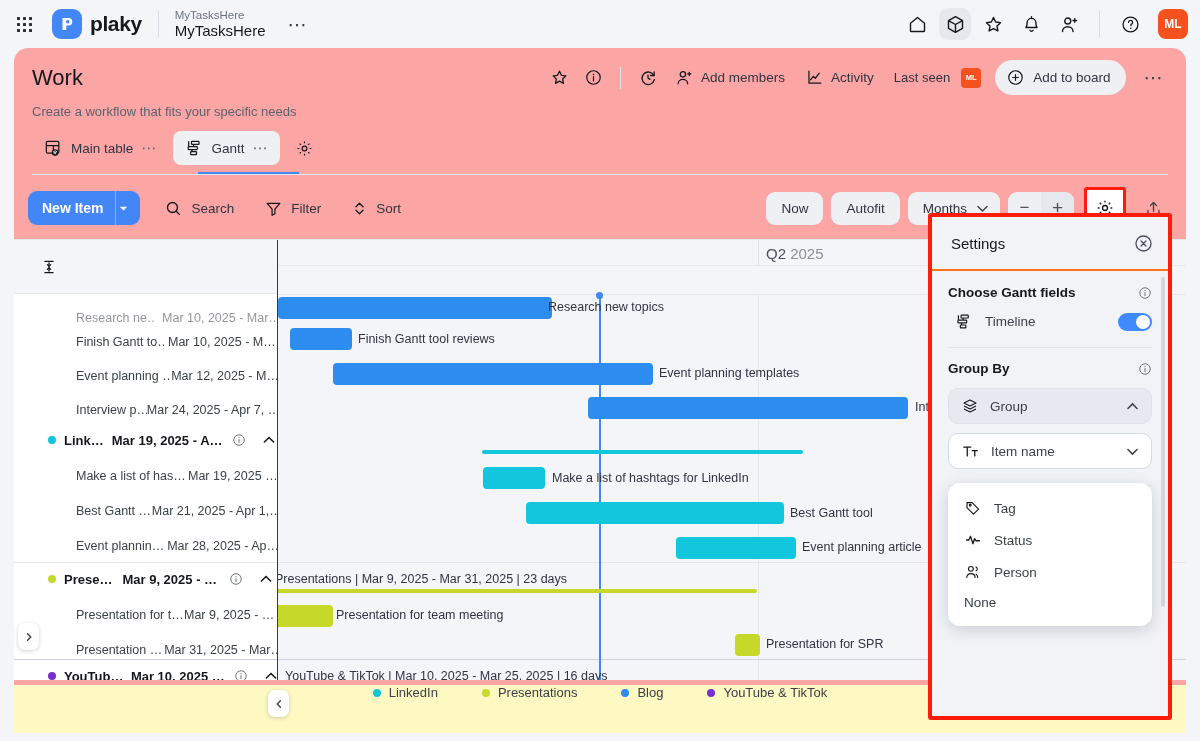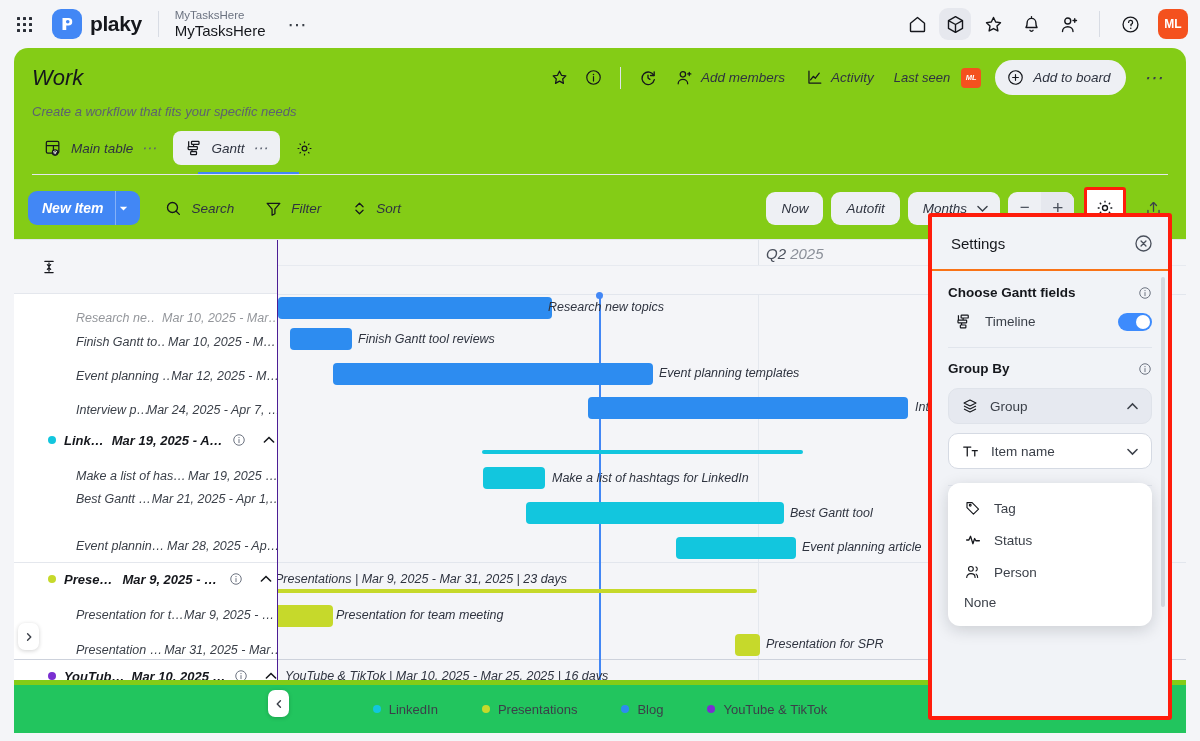--- a/index.html
+++ b/index.html
@@ -38,21 +38,21 @@
   .ticon.active { background: #e6e8ee; }
   .avatar-ml {
     width: 30px; height: 30px; border-radius: 8px; background: #f4511e; color: #fff;
     font-size: 12px; font-weight: 700; display:flex; align-items:center; justify-content:center;
     margin-left: 6px; cursor:pointer;
   }
 
   
   .board {
     position: absolute; left: 14px; top: 48px; width: 1172px; height: 685px;
-    background: #84cc16; border-radius: 14px 14px 0 0; overflow: hidden; font-style: italic;
+    background: #fca5a5; border-radius: 14px 14px 0 0; overflow: hidden;
   }
   .board-head { padding: 12px 18px 0 18px; }
   .bh-row { display: flex; align-items: center; }
   .board-title { font-size: 22px; font-weight: 400; color: #15171c; }
   .bh-tools { margin-left: auto; display: flex; align-items: center; gap: 4px; }
   .bh-ic { width: 30px; height: 30px; border-radius: 8px; display:flex; align-items:center; justify-content:center; cursor:pointer; }
   .sep-v { width: 1px; height: 22px; background: #dfe3ea; margin: 0 8px; }
   .bh-btn { display: flex; align-items: center; gap: 7px; padding: 6px 8px; border-radius: 8px; cursor: pointer;
             font-size: 13.5px; color: #2f3440; }
   .lastseen { font-size: 13px; color: #2f3440; margin-left: 8px; }
@@ -128,22 +128,22 @@
     position:absolute; left:4px; top:383px; width:21px; height:27px; background:#fff; border-radius:7px;
     box-shadow:0 1px 4px rgba(0,0,0,.18); display:flex; align-items:center; justify-content:center; z-index:9; cursor:pointer;
   }
   .collapse-mid {
     position:absolute; left:254px; top:450px; width:21px; height:27px; background:#fff; border-radius:7px;
     box-shadow:0 1px 4px rgba(0,0,0,.18); display:flex; align-items:center; justify-content:center; z-index:9; cursor:pointer;
   }
 
   
   .legend {
-    position:absolute; left:14px; bottom:8px; width:1172px; height:48px; background:#22c55e;
-    display:flex; align-items:center; justify-content:center; gap:44px; border-radius: 0;
+    position:absolute; left:14px; bottom:8px; width:1172px; height:48px; background:#fef9c3;
+    display:flex; align-items:flex-start; justify-content:center; gap:44px; border-radius: 0;
   }
   .lg-item { display:flex; align-items:center; gap:8px; font-size:13px; color:#3b4049; }
   .lg-dot { width:8px; height:8px; border-radius:50%; }
 
   
   .settings-hl {
     position:absolute; left:928px; top:213px; width:244px; height:507px;
     border:4px solid #ff1c0b; border-radius:3px; z-index: 20;
   }
   .settings {
@@ -448,21 +448,21 @@
           <span style="margin-left:16px;display:flex">
             <svg width="14" height="14" viewBox="0 0 14 14" fill="none" stroke="#15171c" stroke-width="1.6" stroke-linecap="round">
                 <path d="M2.4 9 7 4.5 11.6 9"></path>
               </svg>
           </span>
         </div>
         <div class="lrow" style="top:222px;height:28px;padding-left:62px;">
           <span class="nm" style="width:112px">Make a list of has…</span>
           <span class="nm">Mar 19, 2025 …</span>
         </div>
-        <div class="lrow" style="top:245px;height:28px;padding-left:62px;">
+        <div class="lrow" style="top:257px;height:28px;padding-left:62px;">
           <span class="nm" style="width:78px">Best Gantt …</span>
           <span class="nm">Mar 21, 2025 - Apr 1,…</span>
         </div>
         <div class="lrow" style="top:292px;height:28px;padding-left:62px;">
           <span class="nm" style="width:92px">Event plannin…</span>
           <span class="nm">Mar 28, 2025 - Ap…</span>
         </div>
 
         <div class="lrow grp-row" style="top:325px;height:28px;padding-left:34px;">
           <span class="grp-dot" style="background:#c6d92b"></span>

